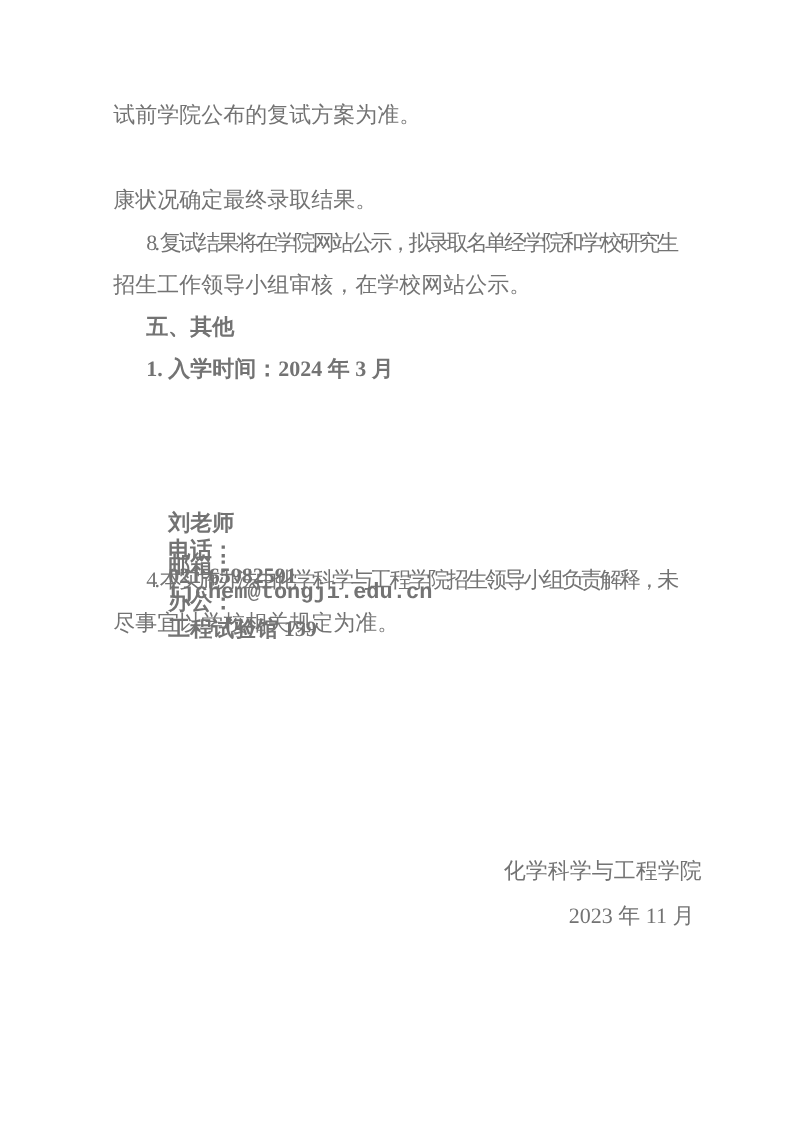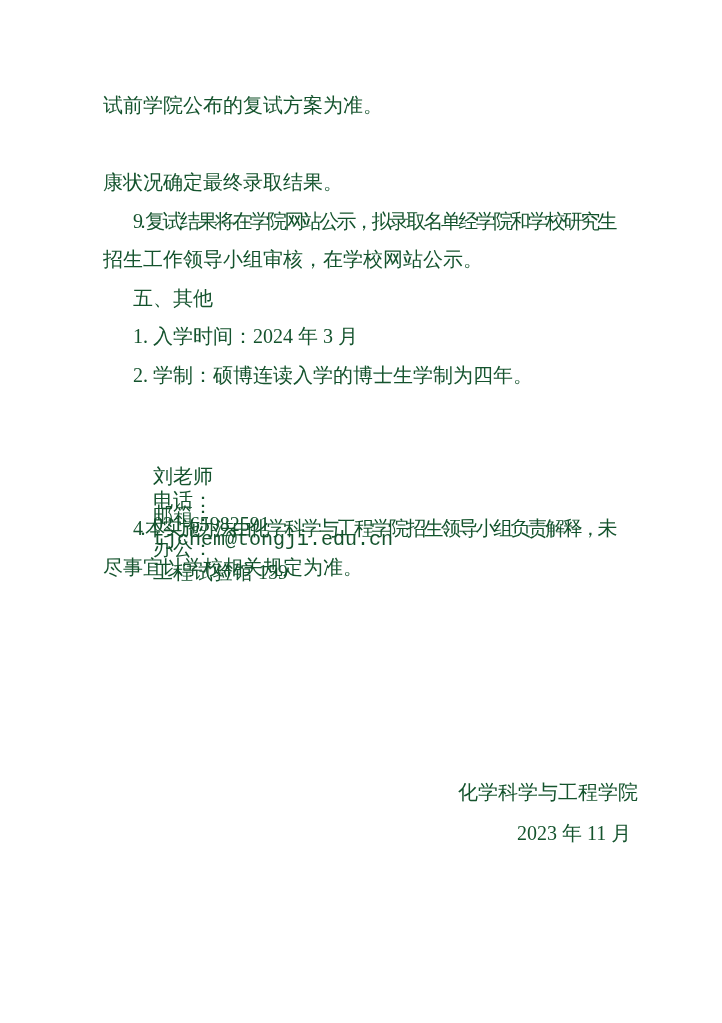--- a/index.html
+++ b/index.html
@@ -7,59 +7,58 @@
     padding: 0;
     background: #ffffff;
   }
   .page {
     position: relative;
     width: 722px;
     height: 1013px;
     background: #ffffff;
     overflow: hidden;
     font-family: "Liberation Serif", "DejaVu Serif", serif;
-    color: #14532d;
+    color: #737373;
   }
   .line {
     position: absolute;
     font-size: 20px;
     line-height: 1.2;
     white-space: pre;
   }
   
   .cont { left: 103px; }
   
-  .ind  { left: 133px; }
+  .ind  { left: 133px; font-weight: bold; }
   
   .full { left: 133px; letter-spacing: -2.6px; }
   .sig-org  { left: 458px; }
   .sig-date { left: 517px; }
   .mono {
     font-family: "Liberation Mono", "DejaVu Sans Mono", monospace;
     font-size: 20px;
   }
   .gap-sm { margin-right: 0; }
   .gap-md { margin-right: 28px; }
 </style>
 </head>
 <body>
 
 <div class="page">
 
   <div class="line cont" style="top:93px">试前学院公布的复试方案为准。</div>
 
   <div class="line cont" style="top:170px">康状况确定最终录取结果。</div>
 
-  <div class="line full" style="top:209px">9. 复试结果将在学院网站公示，拟录取名单经学院和学校研究生</div>
+  <div class="line full" style="top:209px">8. 复试结果将在学院网站公示，拟录取名单经学院和学校研究生</div>
   <div class="line cont" style="top:247px">招生工作领导小组审核，在学校网站公示。</div>
 
   <div class="line ind" style="top:286px">五、其他</div>
 
   <div class="line ind" style="top:324px">1. 入学时间：2024 年 3 月</div>
-  <div class="line ind" style="top:363px">2. 学制：硕博连读入学的博士生学制为四年。</div>
 
   <div class="line ind" style="top:440px">
     <span class="gap-sm">刘老师</span>
     <span>电话：</span>
     <span class="gap-md">021-65982591</span>
     <span>办公：</span>
     <span>工程试验馆 159</span>
   </div>
 
   <div class="line ind" style="top:478px">

